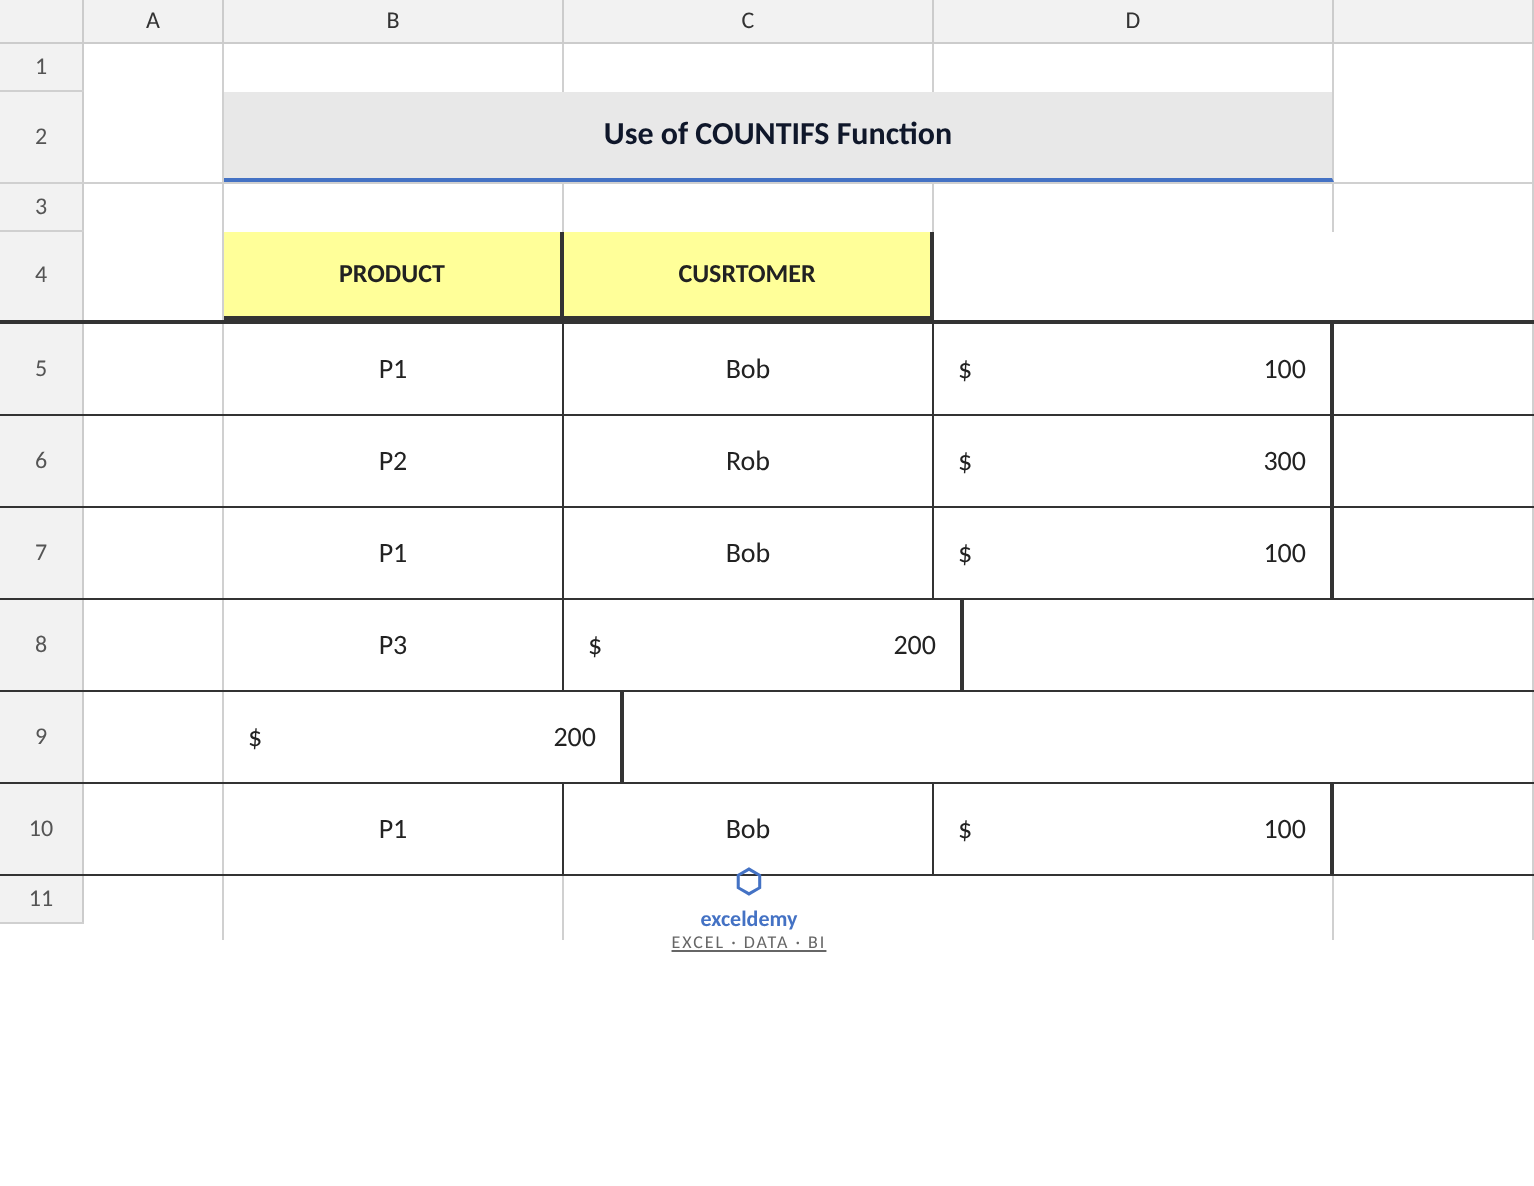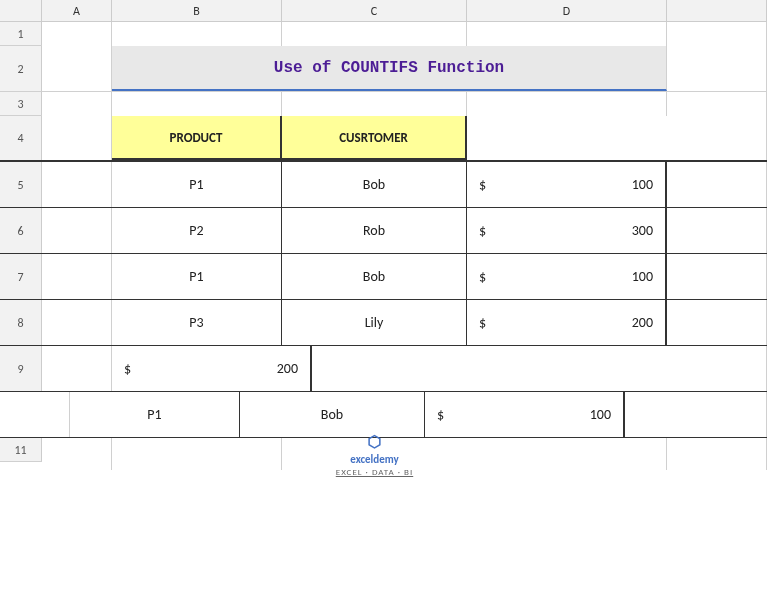--- a/index.html
+++ b/index.html
@@ -106,24 +106,23 @@
     
     .title-cell {
       background: #e8e8e8;
       display: flex;
       align-items: center;
       justify-content: center;
       width: 555px;
       min-width: 555px;
       font-size: 16px;
       font-weight: bold;
-      color: #4c1d95;
+      color: #0f172a;
       border-right: 1px solid #d0d0d0;
       border-bottom: 2px solid #4472c4;
-      font-family: Liberation Mono, monospace;
     }
 
     
     .header-cell {
       background: #ffff99;
       font-weight: bold;
       justify-content: center;
       border-right: 2px solid #333;
       border-bottom: 2px solid #333;
       font-size: 13px;
@@ -259,37 +258,37 @@
       <div class="cell col-d data-cell amount" style="border-right:2px solid #333;">
         <span class="amount-dollar">$</span>
         <span class="amount-value">100</span>
       </div>
       <div class="cell col-rest"></div>
     </div>
         <div class="grid-row data-row">
       <div class="row-num">8</div>
       <div class="cell col-a"></div>
       <div class="cell col-b data-cell">P3</div>
-      <div class="cell col-c data-cell">Lily</div>
       <div class="cell col-d data-cell amount" style="border-right:2px solid #333;">
         <span class="amount-dollar">$</span>
         <span class="amount-value">200</span>
       </div>
       <div class="cell col-rest"></div>
     </div>
         <div class="grid-row data-row">
       <div class="row-num">9</div>
       <div class="cell col-a"></div>
       <div class="cell col-d data-cell amount" style="border-right:2px solid #333;">
         <span class="amount-dollar">$</span>
         <span class="amount-value">200</span>
       </div>
       <div class="cell col-rest"></div>
     </div>
         <div class="grid-row data-row">
+      <div class="row-num">10</div>
       <div class="cell col-a"></div>
       <div class="cell col-b data-cell">P1</div>
       <div class="cell col-c data-cell">Bob</div>
       <div class="cell col-d data-cell amount" style="border-right:2px solid #333;">
         <span class="amount-dollar">$</span>
         <span class="amount-value">100</span>
       </div>
       <div class="cell col-rest"></div>
     </div>
       </div>

